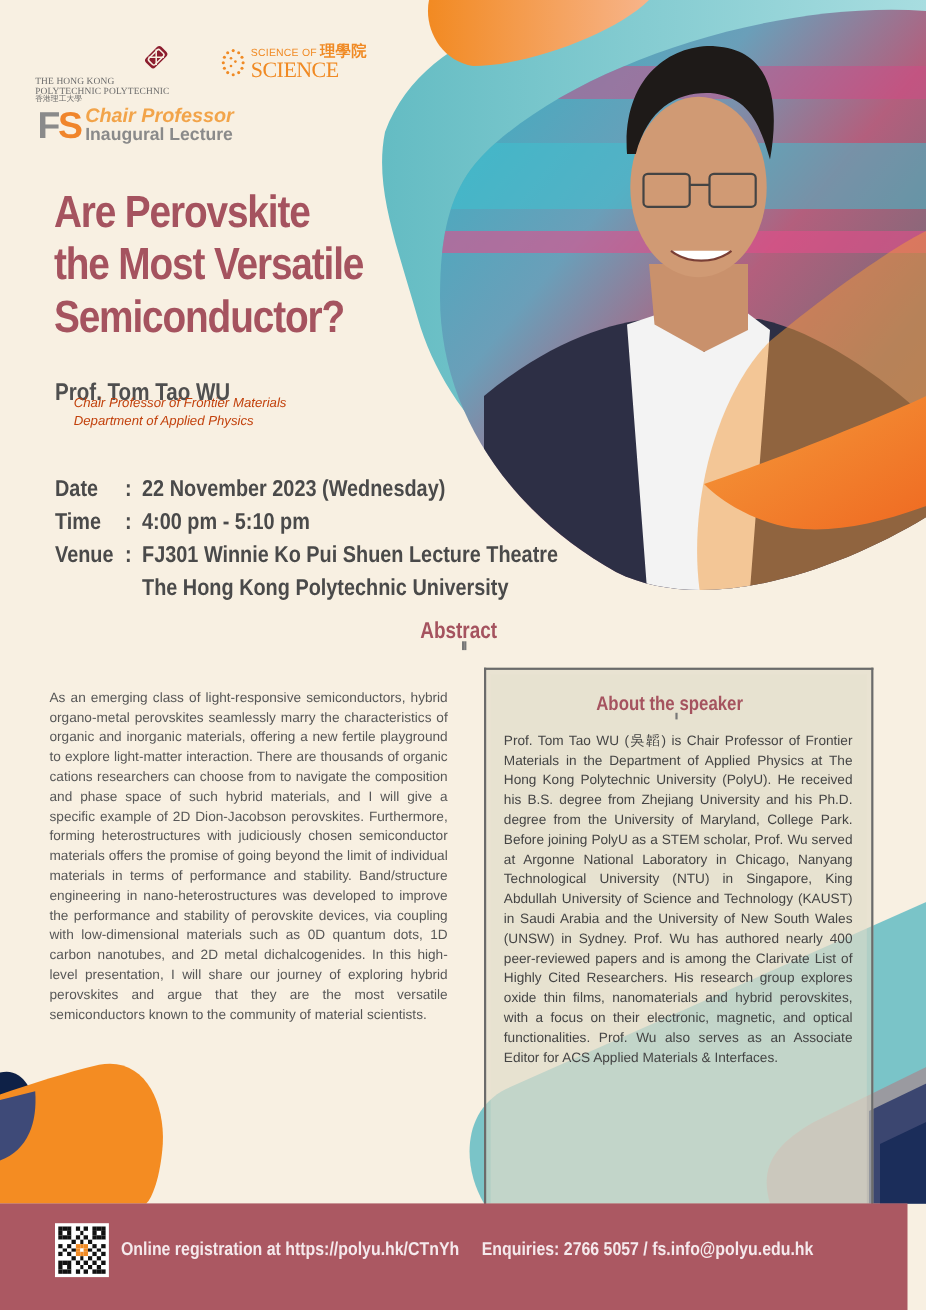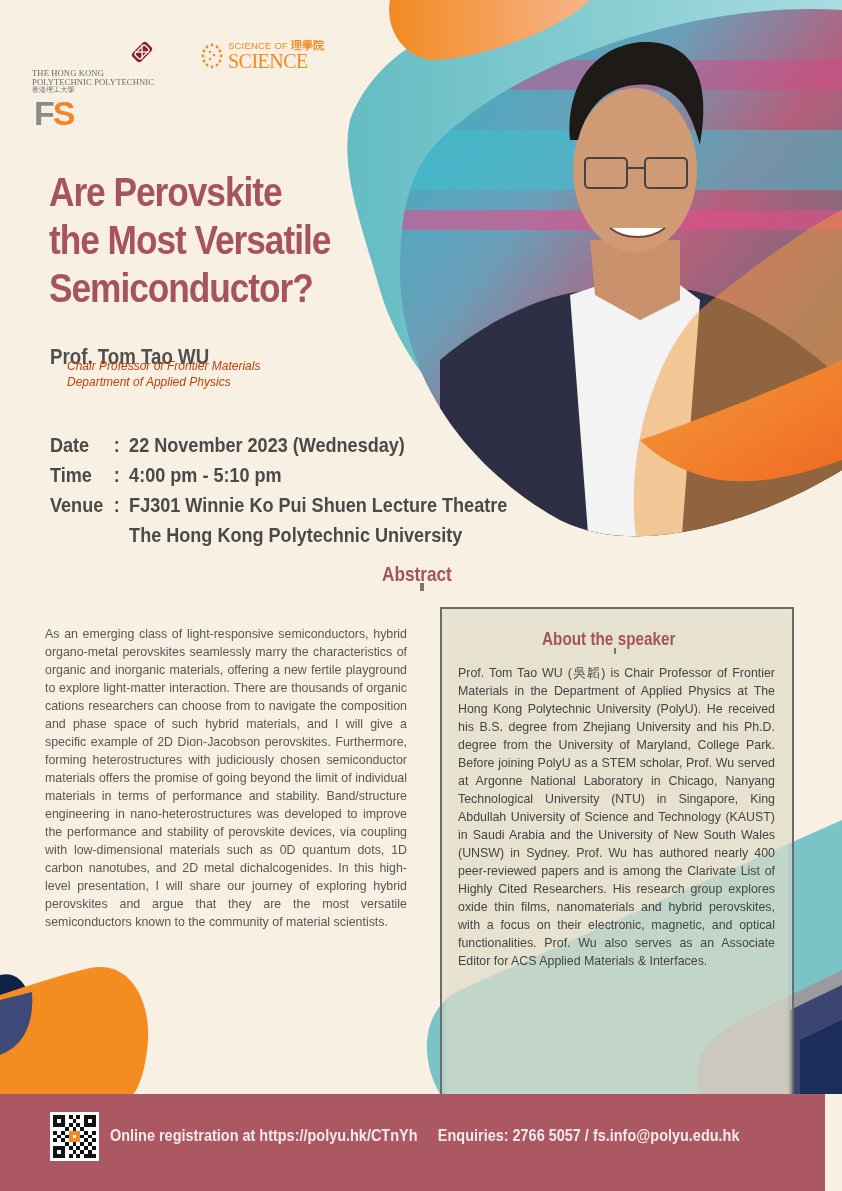--- a/index.html
+++ b/index.html
@@ -12,21 +12,21 @@
 
   
   .polyu-logo { left: 32px; top: 40px; display: flex; align-items: flex-end; gap: 5px; flex-direction: column; }
   .polyu-mark { width: 24px; height: 24px; }
   .polyu-text { font-family: "Liberation Serif", serif; color: #6b6b6b; font-size: 8.6px; line-height: 8.6px; letter-spacing: 0.1px; }
   .polyu-text .cn { font-family: "DejaVu Sans", sans-serif; font-size: 7px; }
   .fos-logo { left: 200px; top: 40px; display: flex; align-items: center; gap: 4px; }
   .fos-mark { width: 24px; height: 30px; }
   .fos-text { color: #f08a24; line-height: 1; }
   .fos-top { font-size: 9.5px; letter-spacing: 0.2px; }
-  .fos-top .cn { font-family: "DejaVu Sans", sans-serif; font-size: 11px; font-weight: bold; margin-top: 20px; }
+  .fos-top .cn { font-family: "DejaVu Sans", sans-serif; font-size: 14px; font-weight: bold; margin-top: 20px; }
   .fos-sci { font-family: "Liberation Serif", serif; font-size: 20px; letter-spacing: -0.5px; }
 
   .fs-badge { left: 34px; top: 96px; display: flex; align-items: center; }
   .fs-letters { font-family: "Liberation Sans", sans-serif; font-weight: bold; font-size: 34px; letter-spacing: -2px; line-height: 1; }
   .fs-letters .f { color: #8a8a8a; }
   .fs-letters .s { color: #f0852b; }
   .fs-lines { margin-left: 4px; line-height: 1; }
   .fs-line1 { color: #f2a44a; font-style: italic; font-weight: bold; font-size: 18px; }
   .fs-line2 { color: #8a8a8a; font-weight: bold; font-size: 16px; margin-top: 1px; }
 
@@ -179,20 +179,24 @@
     </g>
   </svg>
   <div class="fos-text">
     <div class="fos-top"><span>SCIENCE OF</span> <span class="cn">理學院</span></div>
     <div class="fos-sci">SCIENCE</div>
   </div>
 </div>
 
 <div class="abs fs-badge">
   <div class="fs-letters"><span class="f">F</span><span class="s">S</span></div>
+  <div class="fs-lines">
+    <div class="fs-line1">Chair Professor</div>
+    <div class="fs-line2">Inaugural Lecture</div>
+  </div>
 </div>
 
 <div class="abs title">
   <div>Are Perovskite</div>
   <div>the Most Versatile</div>
   <div>Semiconductor?</div>
 </div>
 
 <div class="abs speaker-name">Prof. Tom Tao WU</div>
 <div class="abs speaker-role">

